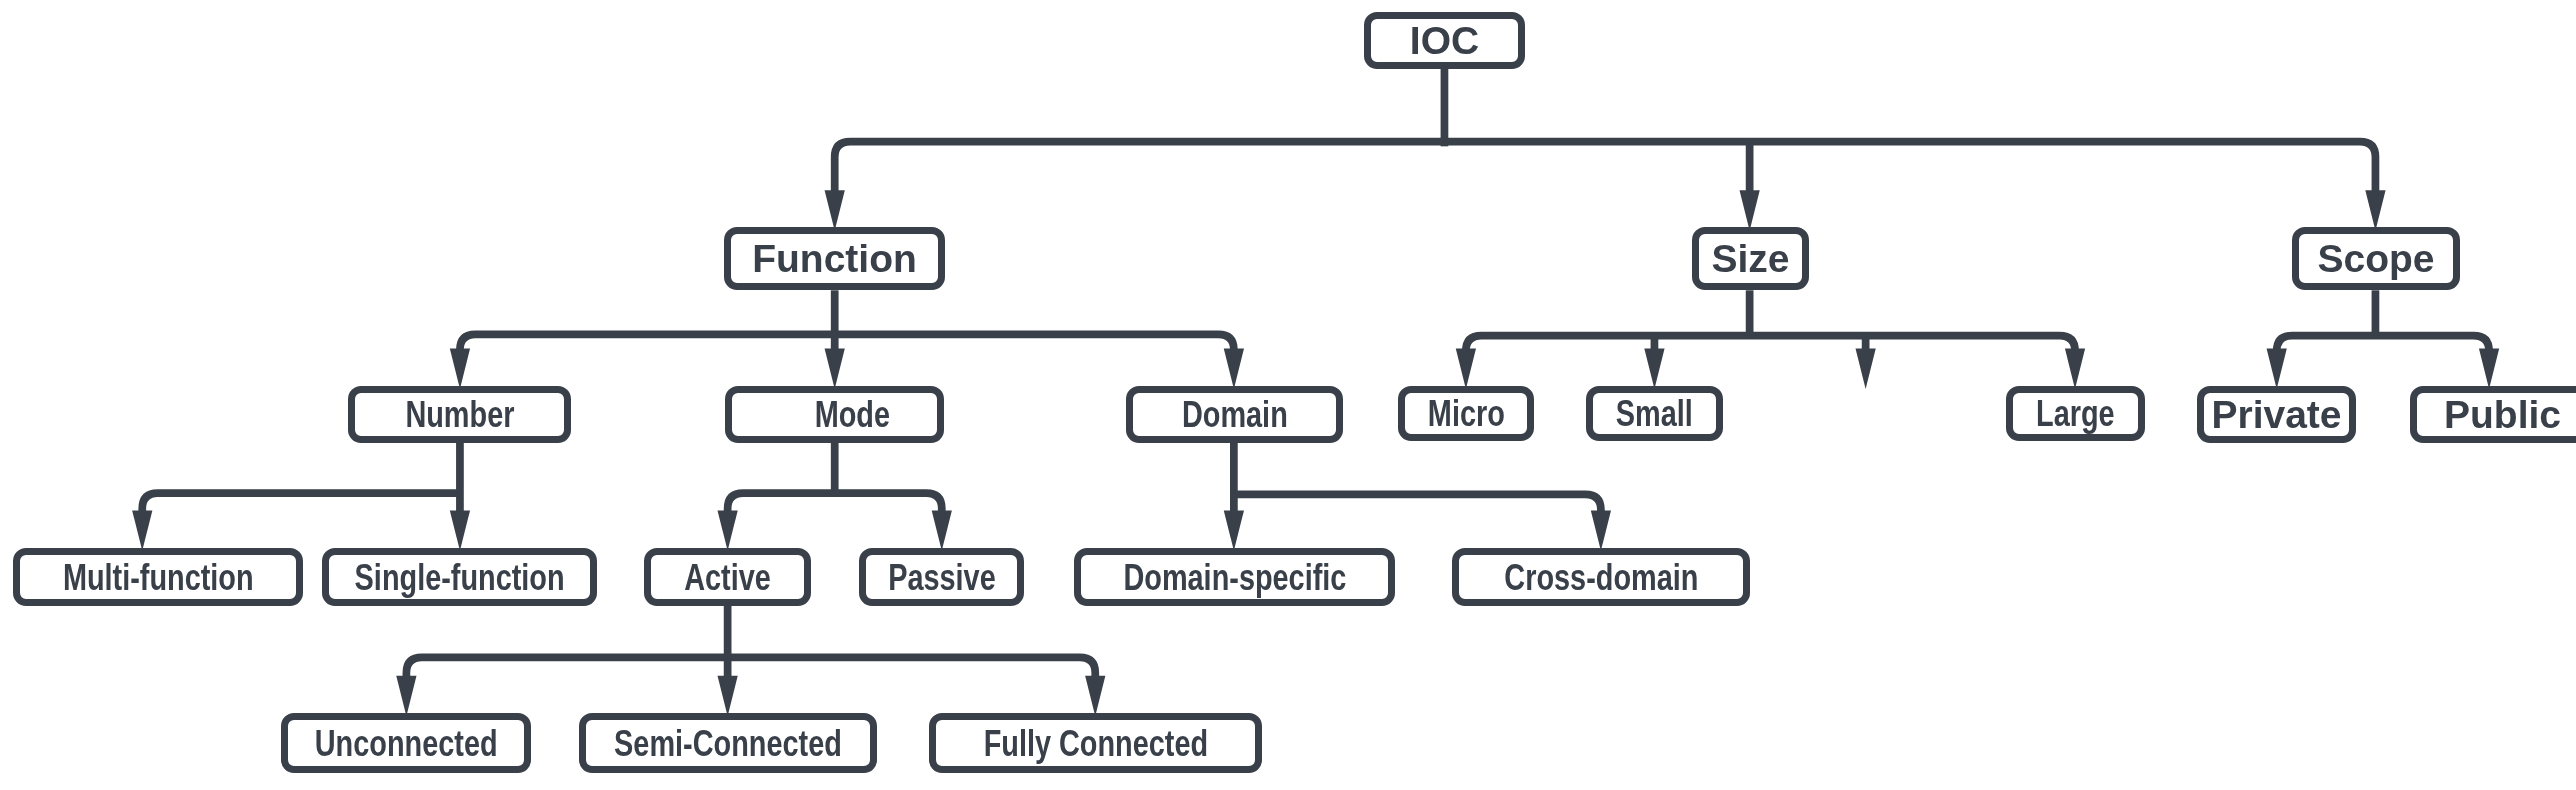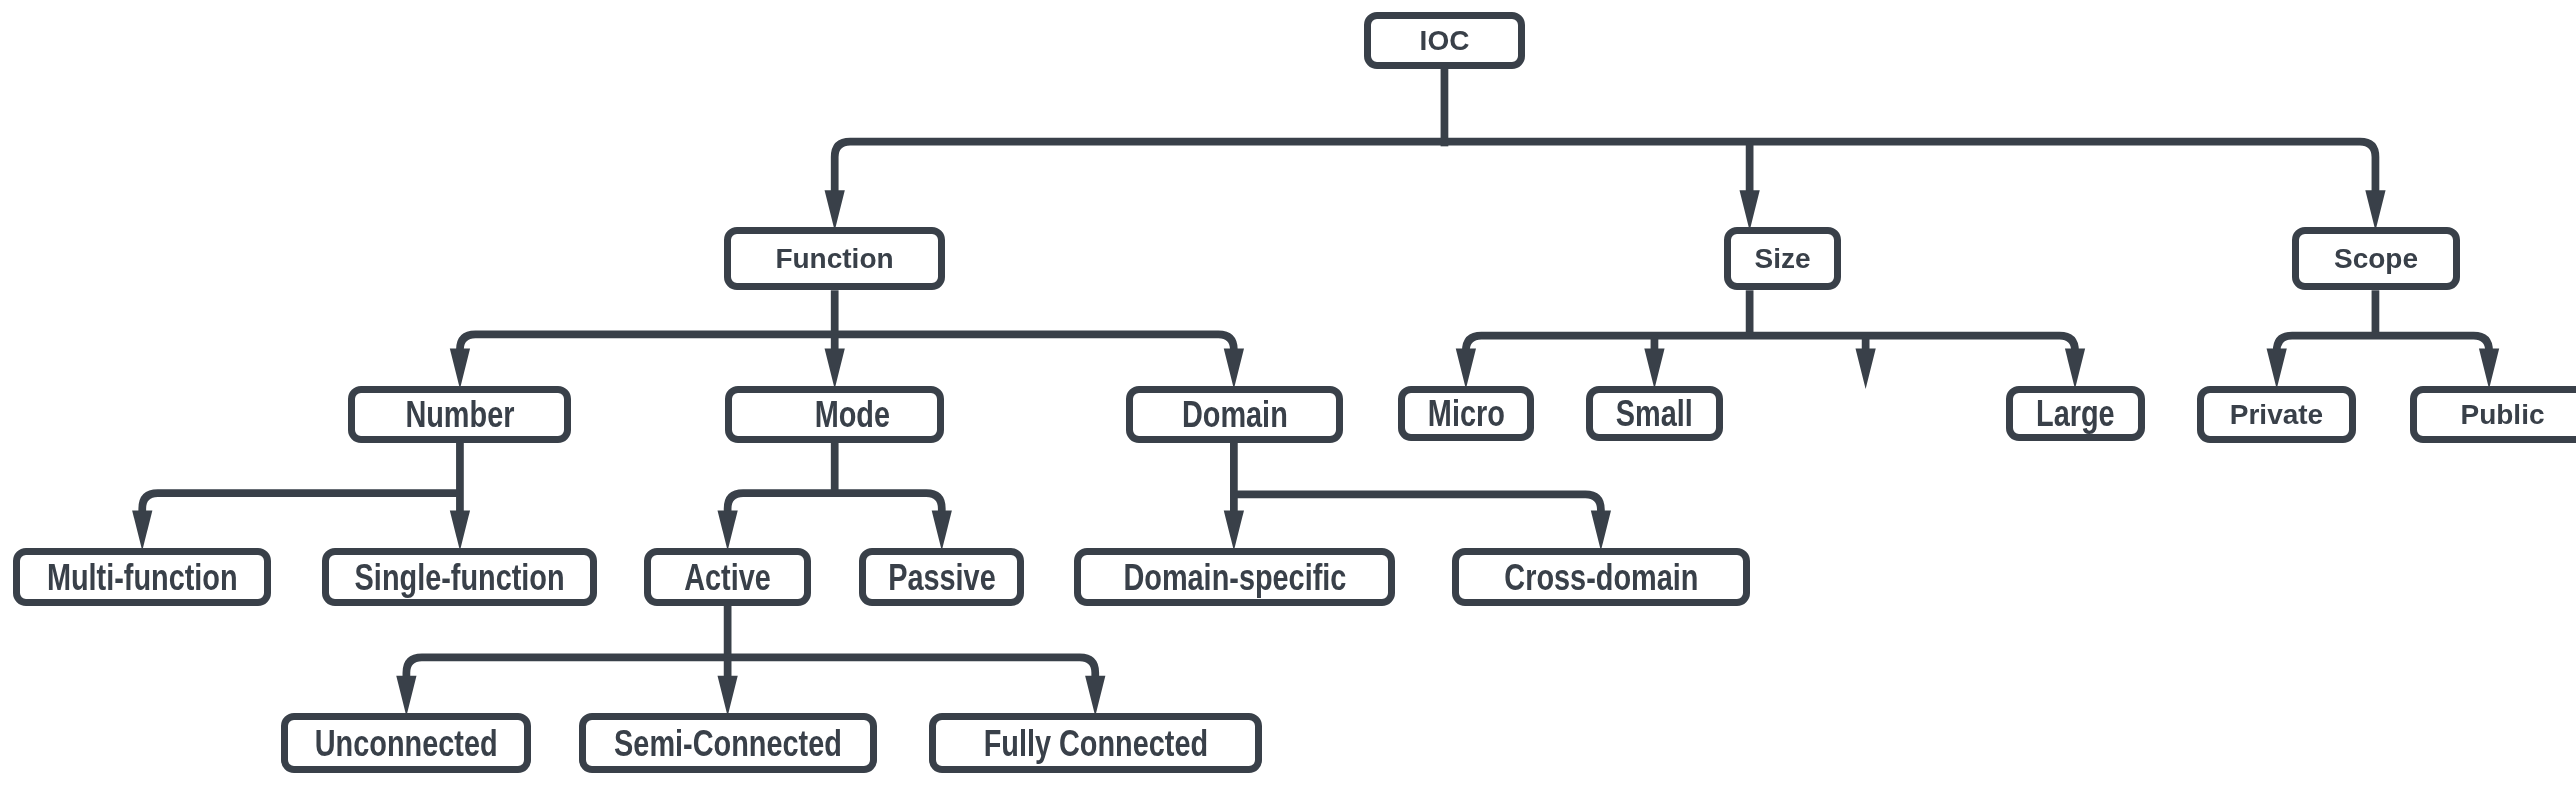--- a/index.html
+++ b/index.html
@@ -15,21 +15,21 @@
   .edges polygon{fill:var(--stroke,#394049);stroke:none;}
   .node{
     position:absolute;box-sizing:border-box;
     background:var(--fill,#ffffff);
     border:7.7px solid var(--stroke,#394049);
     border-radius:13px;
     display:flex;align-items:center;justify-content:center;
     color:var(--stroke,#394049);
     font-weight:bold;
   }
-  .node .lbl{font-size:28px;white-space:nowrap;line-height:1;}
+  .node .lbl{font-size:39px;white-space:nowrap;line-height:1;}
   .node.cond .lbl{font-size:37px;transform:scaleX(0.78);transform-origin:50% 50%;}
 </style>
 </head>
 <body>
 
 <div class="canvas">
 
   <svg class="edges" viewBox="0 0 4328 1328" xmlns="http://www.w3.org/2000/svg">
 
     <path d="M2427 113 L2427 246"></path>
@@ -83,21 +83,21 @@
     <polygon points="1840,1204 1823,1136 1857,1136"></polygon>
   </svg>
 
   <div class="node" style="left:1364px;top:12px;width:161px;height:57px;">
     <span class="lbl">IOC</span>
   </div>
 
   <div class="node" style="left:724px;top:227px;width:221px;height:63px;">
     <span class="lbl">Function</span>
   </div>
-  <div class="node" style="left:1692px;top:227px;width:117px;height:63px;margin-left:32px;">
+  <div class="node" style="left:1692px;top:227px;width:117px;height:63px;">
     <span class="lbl">Size</span>
   </div>
   <div class="node" style="left:2292px;top:227px;width:168px;height:63px;">
     <span class="lbl">Scope</span>
   </div>
 
   <div class="node cond" style="left:348px;top:386px;width:223px;height:57px;">
     <span class="lbl">Number</span>
   </div>
   <div class="node cond" style="left:725px;top:386px;width:219px;height:57px;padding-left:36px;">
@@ -115,21 +115,21 @@
   <div class="node cond" style="left:2006px;top:386px;width:139px;height:55px;">
     <span class="lbl">Large</span>
   </div>
   <div class="node" style="left:2197px;top:386px;width:159px;height:57px;">
     <span class="lbl">Private</span>
   </div>
   <div class="node" style="left:2410px;top:386px;width:185px;height:57px;">
     <span class="lbl">Public</span>
   </div>
 
-  <div class="node cond" style="left:13px;top:548px;width:258px;height:58px;">
+  <div class="node cond" style="left:13px;top:548px;width:290px;height:58px;">
     <span class="lbl">Multi-function</span>
   </div>
   <div class="node cond" style="left:322px;top:548px;width:275px;height:58px;">
     <span class="lbl">Single-function</span>
   </div>
   <div class="node cond" style="left:644px;top:548px;width:167px;height:58px;">
     <span class="lbl">Active</span>
   </div>
   <div class="node cond" style="left:859px;top:548px;width:165px;height:58px;">
     <span class="lbl">Passive</span>

